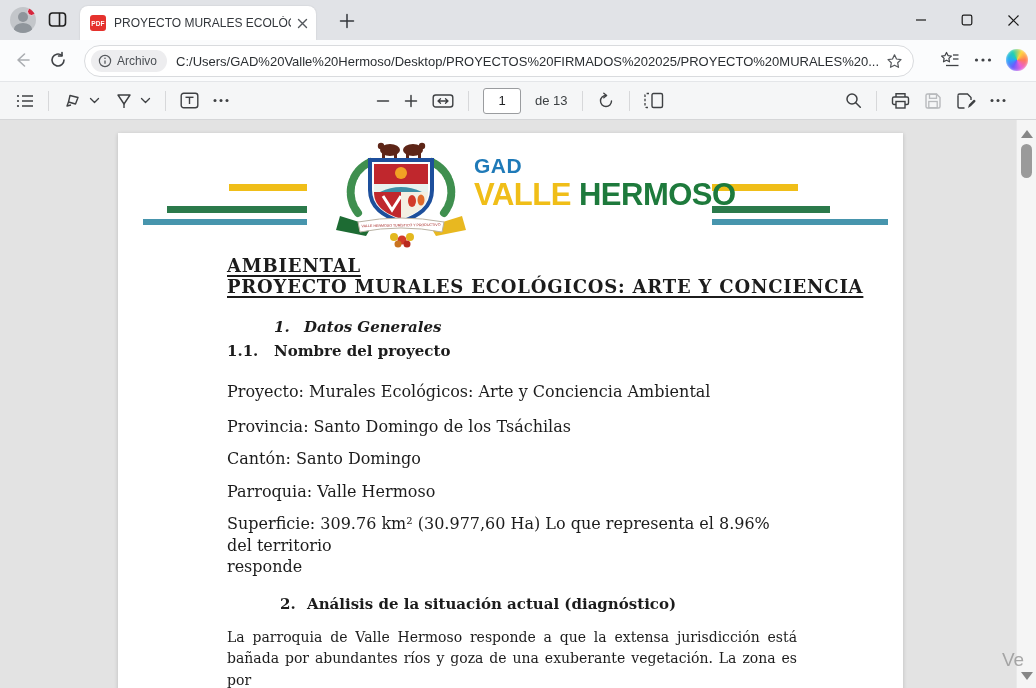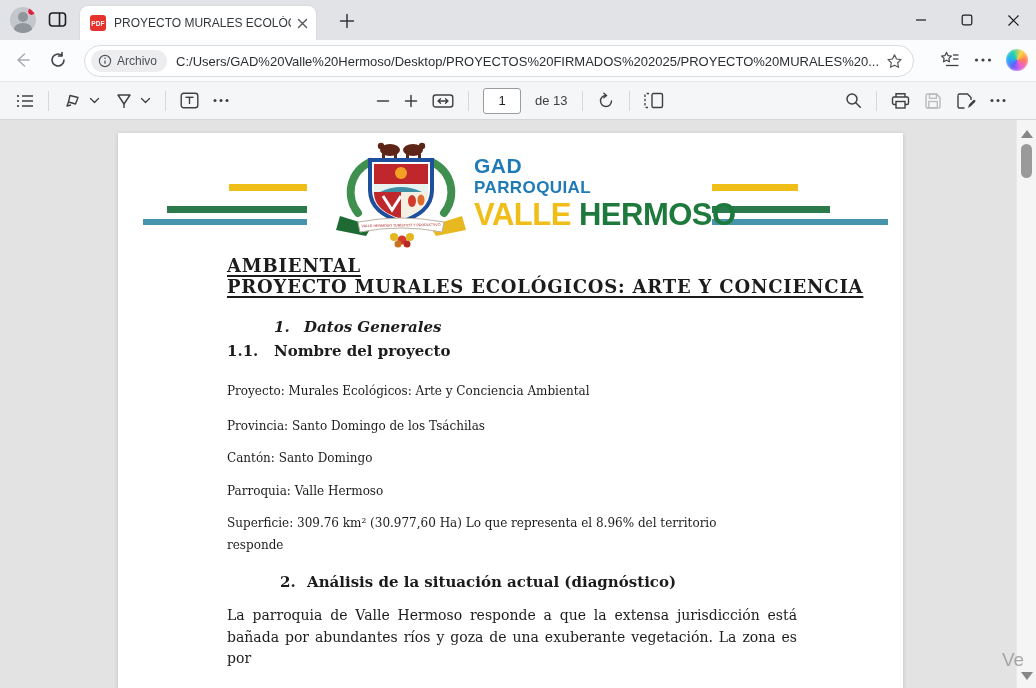--- a/index.html
+++ b/index.html
@@ -60,21 +60,21 @@
 
   
   .doc { position:absolute; left:109px; top:122px; width:570px; font-family:"DejaVu Serif","Liberation Serif",serif; color:#1c1c1c; }
   .doc-title { font-size:18px; font-weight:bold; line-height:21px; letter-spacing:.8px; white-space:nowrap; }
   .doc-title .tl { text-decoration:underline; text-decoration-thickness:1.5px; text-underline-offset:3px; }
   .h-italic { margin-top:20px; padding-left:47px; font-size:15px; font-weight:bold; font-style:italic; line-height:21px; display:flex; }
   .h-italic .num { width:30px; }
   .h-sub { margin-top:3px; font-size:15px; font-weight:bold; line-height:21px; display:flex; }
   .h-sub .num { width:47px; }
   .h-sub.gap { margin-top:18px; }
-  .para { margin-top:19px; font-size:12px; line-height:21.5px; }
+  .para { margin-top:19px; font-size:16px; line-height:21.5px; }
   .para.tight { margin-top:11px; }
   .h-num2 { margin-top:16px; padding-left:53px; font-size:15px; font-weight:bold; line-height:21px; display:flex; }
   .h-num2 .num { width:27px; }
   .pjust { margin-top:12px; font-size:14px; line-height:21.5px; }
   .pjust .jline { text-align:justify; text-align-last:justify; white-space:normal; }
 
   
   .scrollbar { position:absolute; right:0; top:0; width:20px; height:568px; background:#f5f5f5; border-left:1px solid #e9e9e9; }
   .sb-up { position:absolute; left:4px; top:10px; width:0; height:0; border-left:6px solid transparent; border-right:6px solid transparent; border-bottom:8px solid #868686; cursor:pointer; }
   .sb-thumb { position:absolute; left:4px; top:24px; width:11px; height:34px; border-radius:6px; background:#9a9a9a; cursor:grab; }
@@ -360,21 +360,20 @@
             <circle cx="74" cy="102" r="4.5" fill="#d23b2a"></circle>
             <circle cx="82" cy="99" r="4" fill="#e3b81f"></circle>
             <circle cx="70" cy="106" r="3.5" fill="#c9731f"></circle>
             <circle cx="79" cy="106" r="3.5" fill="#b8291f"></circle>
         </g>
       </svg>
     </div>
 
     <div class="brand">
       <div class="b1">GAD</div>
-      <div class="b2">PARROQUIAL</div>
       <div class="b3"><span class="v">VALLE</span> <span class="h">HERMOSO</span></div>
     </div>
 
     <div class="doc">
       <div class="doc-title">
         <div><span class="tl">AMBIENTAL</span></div>
         <div><span class="tl">PROYECTO MURALES ECOLÓGICOS: ARTE Y CONCIENCIA</span></div>
       </div>
 
       <div class="h-italic">

